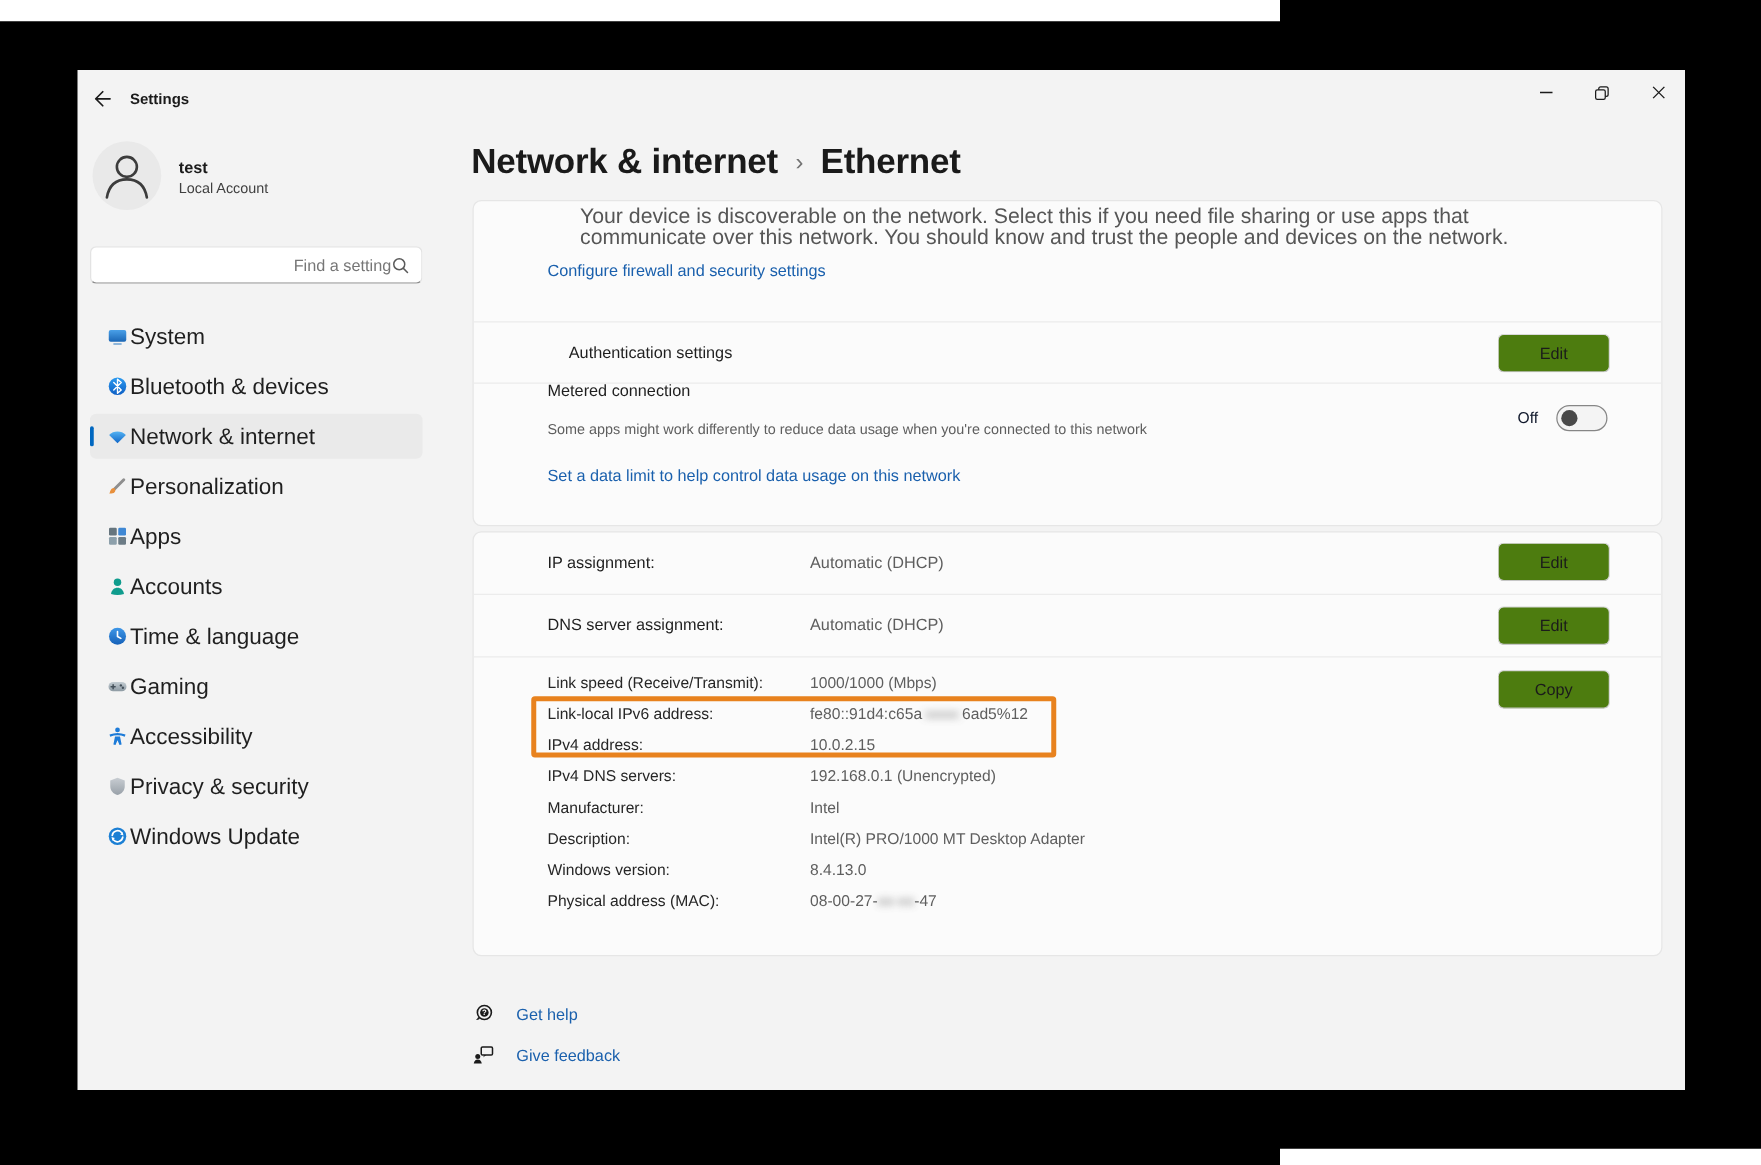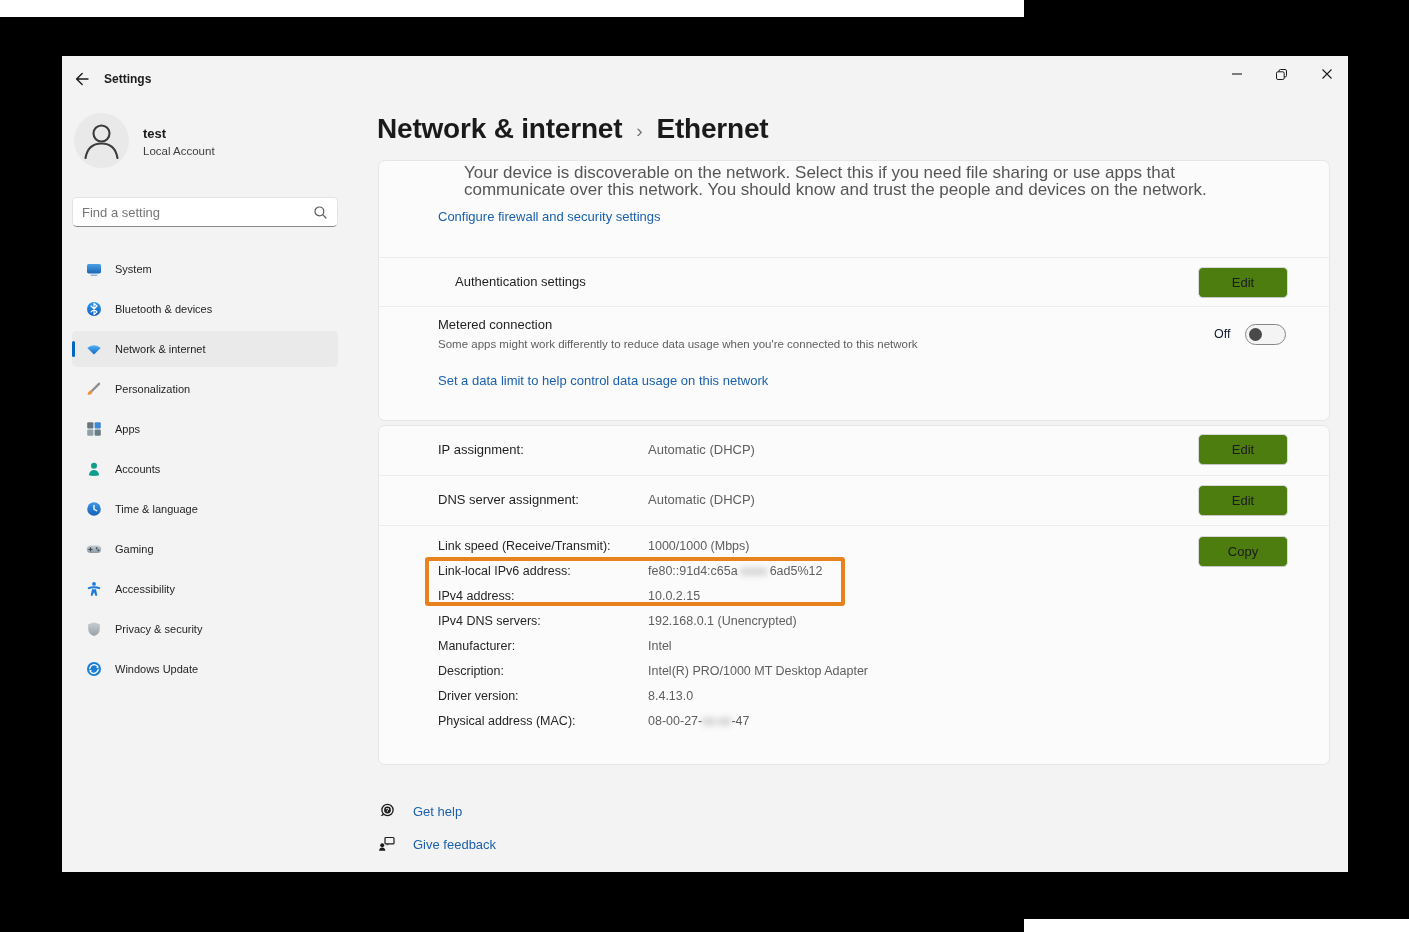--- a/index.html
+++ b/index.html
@@ -17,24 +17,24 @@
   .app-title { position:absolute; left:42px; top:16px; font-size:12px; font-weight:700; color:#1b1b1b; }
   .win-btn { position:absolute; top:2px; width:44px; height:32px; display:flex; align-items:center; justify-content:center; }
   #btn-min { left:1153px; } #btn-restore { left:1197px; } #btn-close { left:1243px; }
 
   
   .avatar { position:absolute; left:12px; top:57px; width:55px; height:55px; border-radius:50%; background:#e9e9e9; display:flex; align-items:center; justify-content:center; }
   .user-name { position:absolute; left:81px; top:70px; font-size:13px; font-weight:700; color:#1b1b1b; }
   .user-type { position:absolute; left:81px; top:89px; font-size:11.5px; color:#3f3f3f; }
 
   .search-box { position:absolute; left:10px; top:141px; width:266px; height:30px; background:#fff; border:1px solid #e3e3e3; border-bottom-color:#898989; border-radius:5px; display:flex; align-items:center; padding:0 9px; }
-  .search-box input { flex:1; border:none; outline:none; background:transparent; font-size:13px; color:#14532d; font-family:inherit; }
+  .search-box input { flex:1; border:none; outline:none; background:transparent; font-size:13px; color:#14532d; font-family:inherit;text-align:right; }
   .search-box input::placeholder { color:#767676; }
 
-  .nav-item { position:absolute; left:10px; width:266px; height:36px; border-radius:5px; display:flex; align-items:center; padding-left:14px; gap:13px; font-size:11px; color:#1f1f1f; cursor:pointer; }
+  .nav-item { position:absolute; left:10px; width:266px; height:36px; border-radius:5px; display:flex; align-items:center; padding-left:14px; gap:2px; font-size:18px; color:#1f1f1f; cursor:pointer; }
   .nav-item.selected { background:#eaeaea; }
   .nav-item .pill { position:absolute; left:0px; top:10px; width:3px; height:16px; border-radius:2px; background:#0067c0; }
   .nav-item svg { flex:0 0 auto; }
 
   
   .page-header { position:absolute; left:315px; top:57px; font-size:28px; font-weight:700; color:#1a1a1a; display:flex; align-items:center; gap:14px; letter-spacing:-0.2px; }
   .page-header .crumb { cursor:pointer; }
   .page-header .chev { font-size:19px; color:#737373; font-weight:400; padding-top:3px; }
 
   .card { position:absolute; left:316px; width:952px; background:#fbfbfb; border:1px solid #e6e6e6; border-radius:7px; }
@@ -262,21 +262,21 @@
       <div class="desc-text">Your device is discoverable on the network. Select this if you need file sharing or use apps that communicate over this network. You should know and trust the people and devices on the network.</div>
       <div id="firewall-link" class="link">Configure firewall and security settings</div>
 
       <div class="hdiv" style="top:96px"></div>
 
       <div class="row-label" style="left:76px; top:113px">Authentication settings</div>
       <div class="btn" style="top:106px">Edit</div>
 
       <div class="hdiv" style="top:145px"></div>
 
-      <div class="row-label" style="left:59px; top:156px">Metered connection</div>
+      <div class="row-label" style="left:59px; top:144px">Metered connection</div>
       <div class="sub-label" style="left:59px; top:177px">Some apps might work differently to reduce data usage when you're connected to this network</div>
       <div id="metered-state">Off</div>
       <div class="toggle">
         <div class="knob"></div>
       </div>
 
       <div id="datalimit-link" class="link">Set a data limit to help control data usage on this network</div>
     </div>
 
     <div id="cardB" class="card">
@@ -315,21 +315,21 @@
         </div>
         <div class="prow">
           <span class="plabel">Manufacturer:</span>
           <span class="pvalue">Intel</span>
         </div>
         <div class="prow">
           <span class="plabel">Description:</span>
           <span class="pvalue">Intel(R) PRO/1000 MT Desktop Adapter</span>
         </div>
         <div class="prow">
-          <span class="plabel">Driver version:</span>
+          <span class="plabel">Windows version:</span>
           <span class="pvalue">8.4.13.0</span>
         </div>
         <div class="prow">
           <span class="plabel">Physical address (MAC):</span>
           <span class="pvalue">08-00-27-</span>
           <span class="pvalue blurred">xx-xx</span>
           <span class="pvalue">-47</span>
         </div>
       </div>
 

